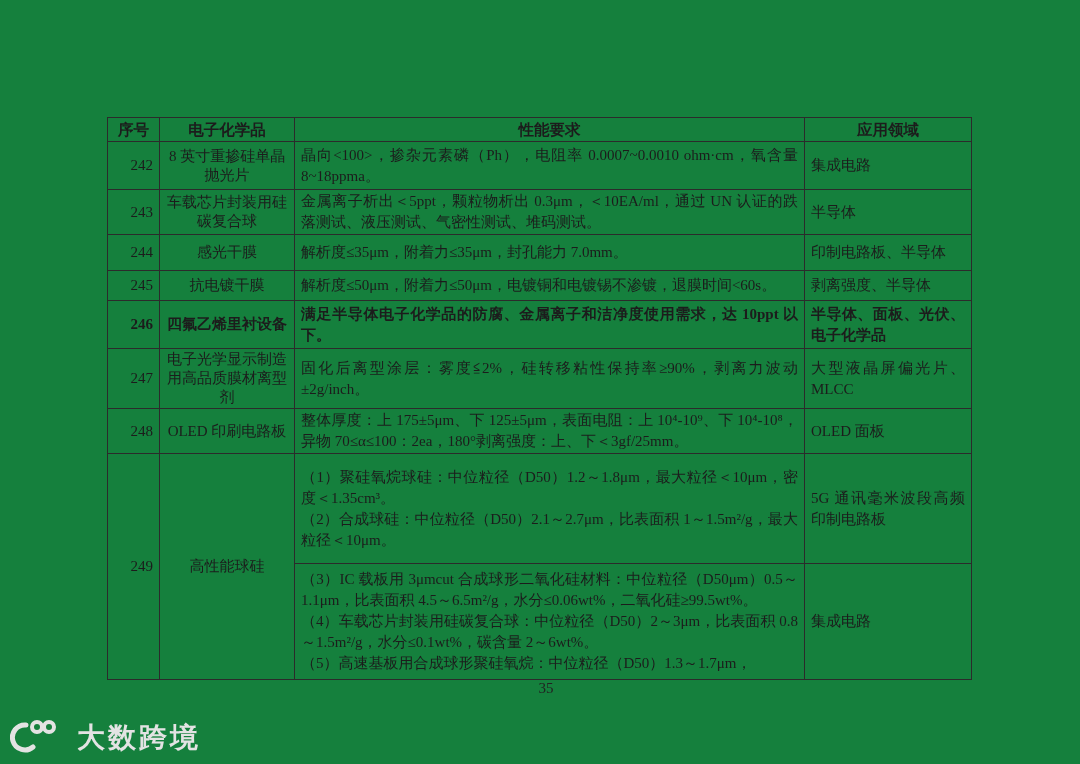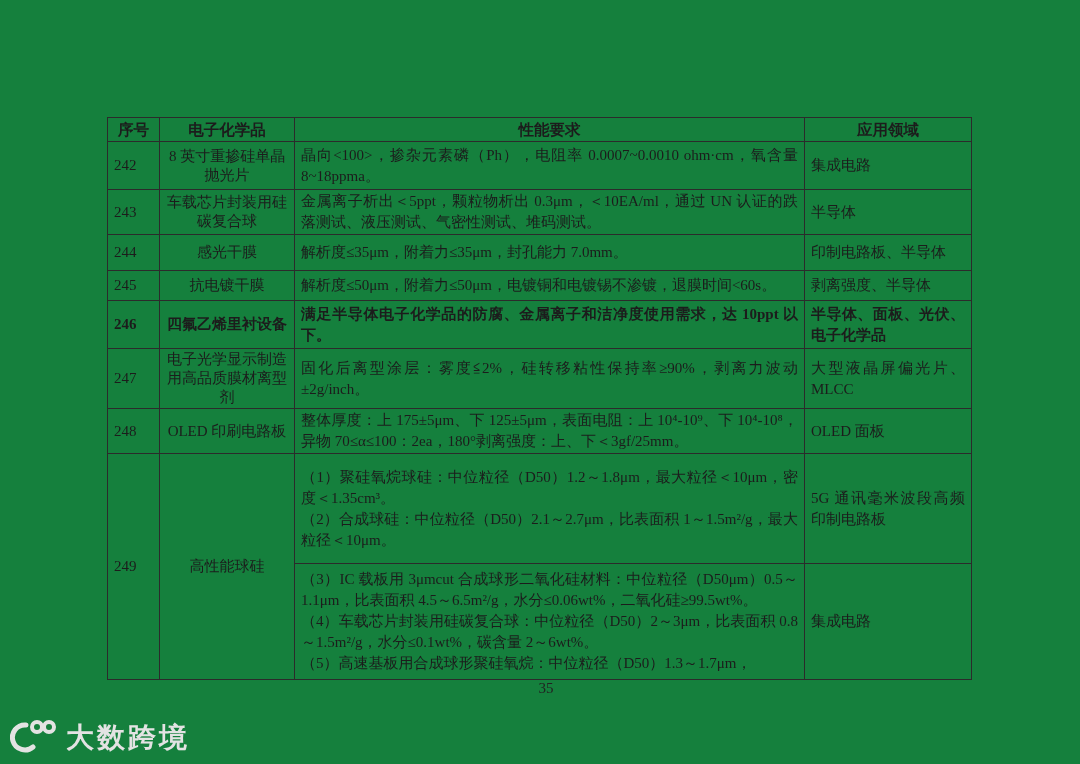--- a/index.html
+++ b/index.html
@@ -26,21 +26,21 @@
     padding:1px 6px;
     vertical-align:middle;
     overflow:hidden;
   }
   th{
     font-weight:bold;
     font-size:15.5px;
     text-align:center;
     padding:0;
   }
-  td.c-no{text-align:left;}
+  td.c-no{text-align:right;}
   td.c-name{text-align:center;line-height:19px;padding:1px 4px;margin-top:41px;}
   td.c-req{text-align:justify;white-space:pre-line;padding:2px 7px;}
   td.c-app{text-align:justify;padding:2px 8px;}
   tr.h-head{height:21px;}
   tr.h-242{height:48px;}
   tr.h-243{height:42px;}
   tr.h-244{height:36px;}
   tr.h-245{height:30px;}
   tr.h-246{height:48px;font-weight:bold;}
   tr.h-247{height:58px;}
@@ -53,21 +53,21 @@
     top:680px;
     text-align:center;
     font-size:15px;
     color:#222222;
   }
   .watermark{
     position:absolute;
     left:10px;top:718px;
     display:flex;
     align-items:center;
-    gap:10px;
+    gap:21px;
     user-select:none;
   }
   .wm-text{
     font-family:"Liberation Sans","DejaVu Sans",sans-serif;
     font-weight:bold;
     font-size:28px;
     letter-spacing:3px;
     color:#e3e3e3;
   }
 </style>

